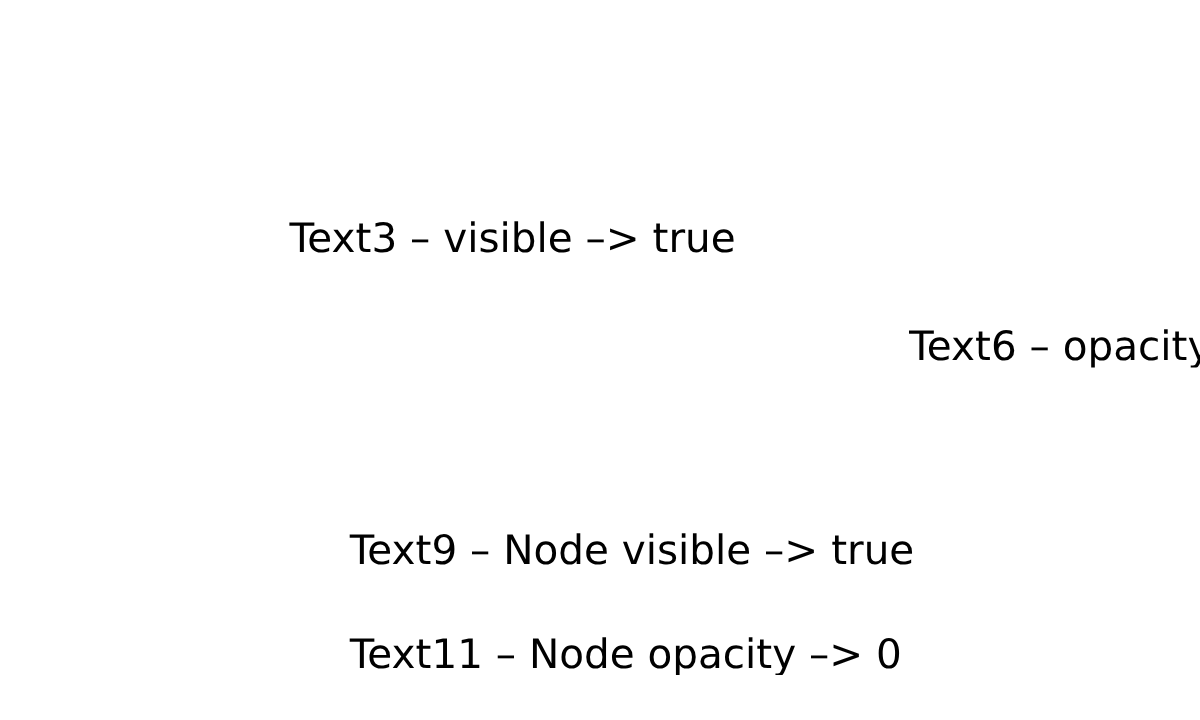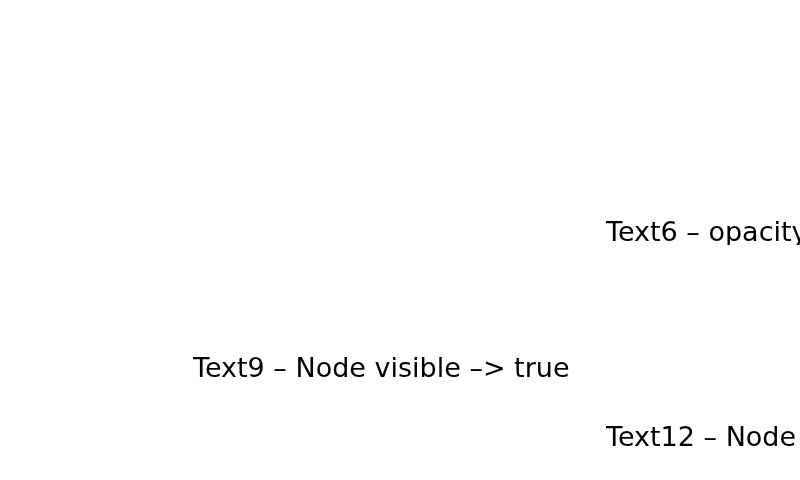--- a/index.html
+++ b/index.html
@@ -31,38 +31,40 @@
     left: 193px;
   }
   
   .col-b {
     left: 606px;
   }
   
   .clip-at-col-b {
     width: 412px;
     overflow: hidden;
+    margin-left: 40px;
   }
   
   .clip-at-edge {
     width: 194px;
     overflow: hidden;
   }
   .row-1 { top: 146px; }
   .row-2 { top: 218px; }
   .row-3 { top: 354px; }
   .row-4 { top: 423px; }
   .layer-over { z-index: 2; background: #ffffff; }
   .layer-under { z-index: 1; }
 </style>
 </head>
 <body>
 
 <div id="canvas">
 
+  <div class="text-label col-a row-1 layer-under">Text3 – visible –&gt; true</div>
 
   <div class="text-label col-b row-2 clip-at-edge layer-over">Text6 – opacity</div>
 
   <div class="text-label col-a row-3 clip-at-col-b layer-under">Text9 – Node visible –&gt; true</div>
 
-  <div class="text-label col-b row-4 clip-at-edge layer-over">Text12 – Node</div>
+  <div class="text-label col-a row-4 clip-at-col-b layer-under">Text11 – Node opacity –&gt; 0</div>
 
 </div>
 
 </body></html>

